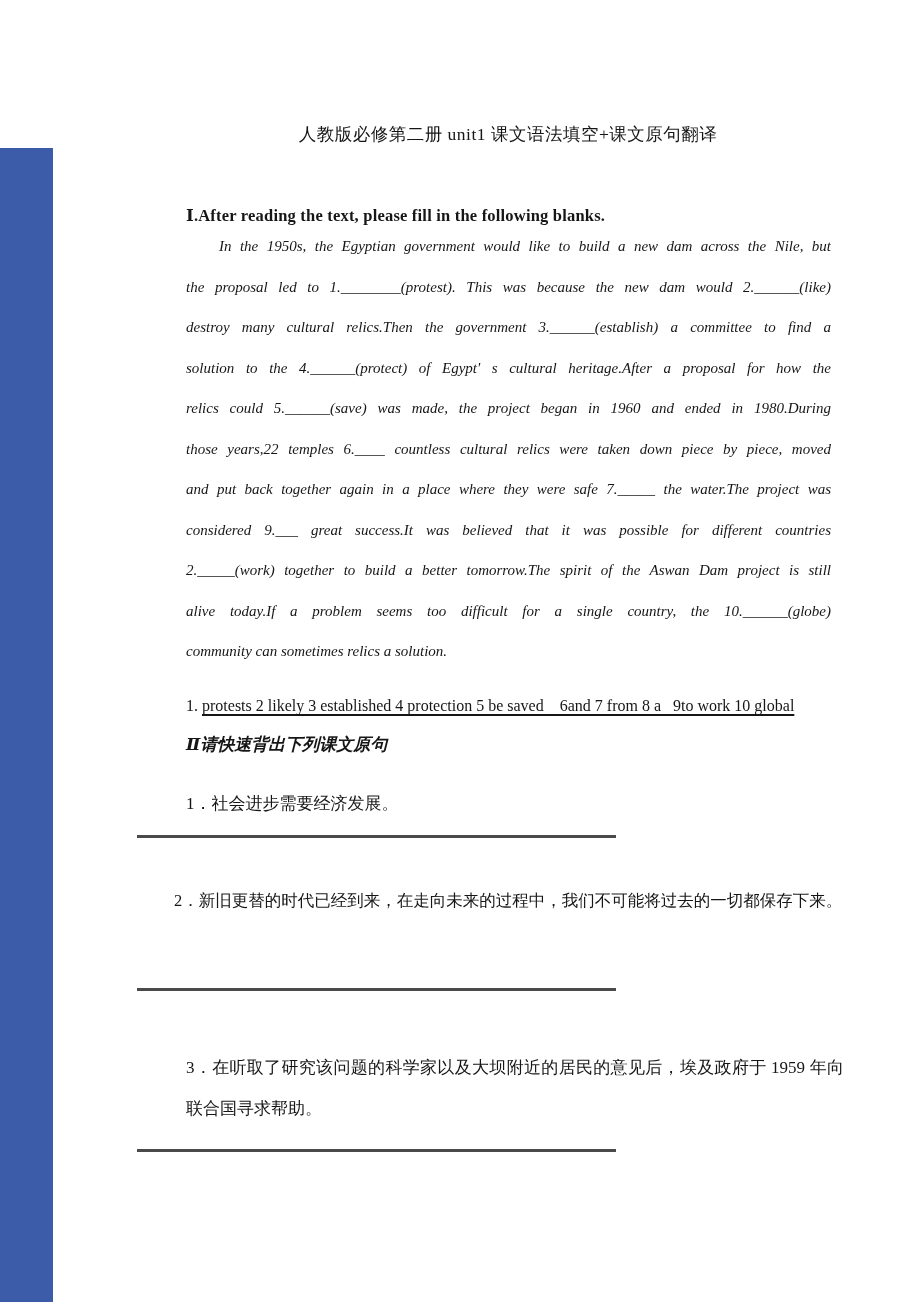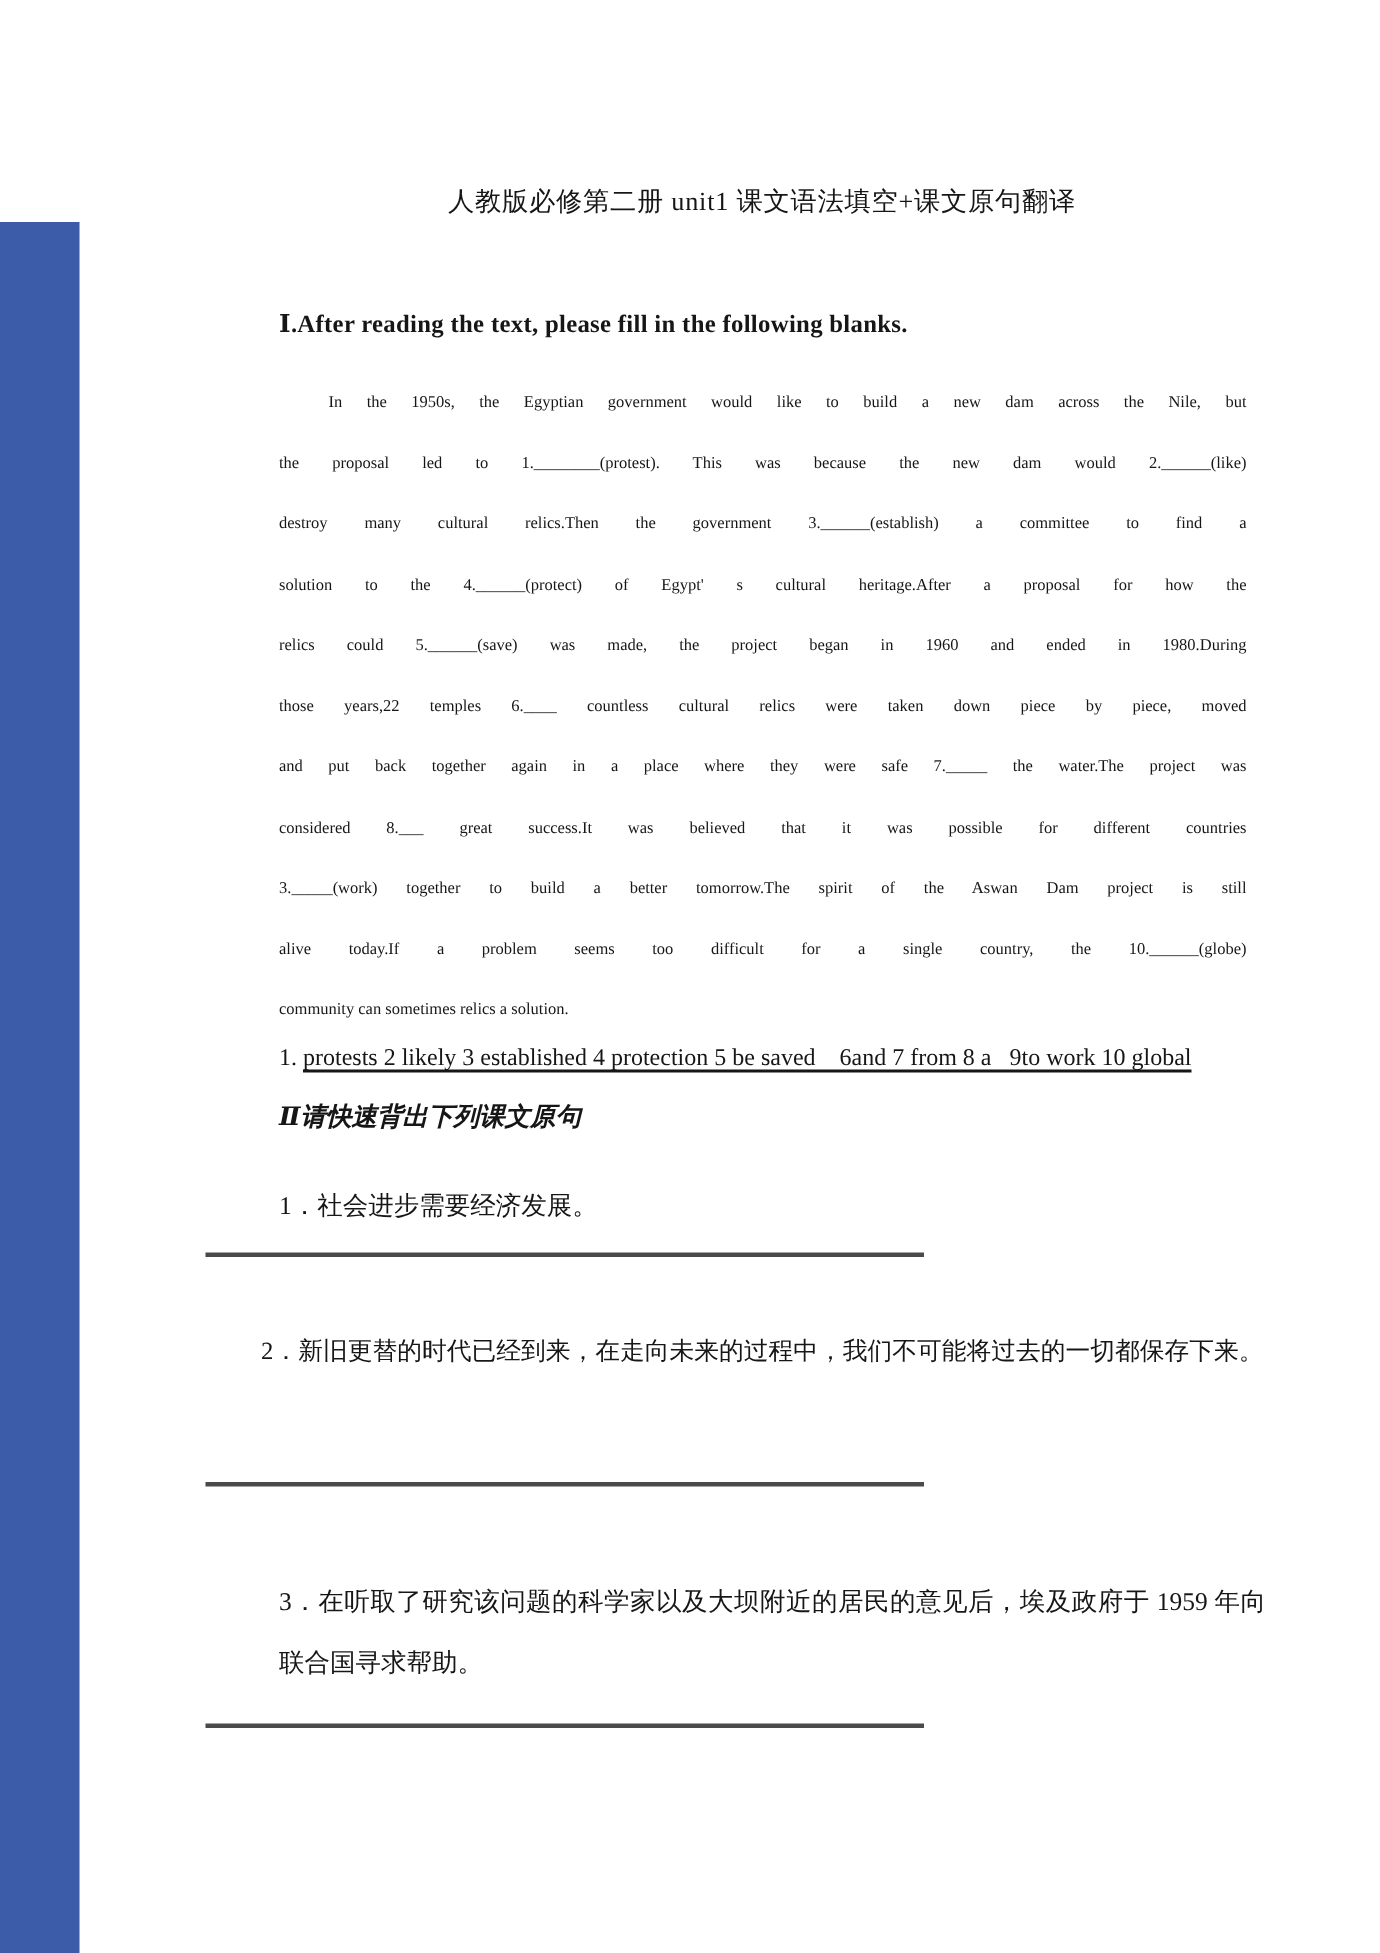--- a/index.html
+++ b/index.html
@@ -25,22 +25,23 @@
     letter-spacing:0.5px;
   }
 
   #section1-heading {
     left:138px; top:206px; width:660px;
     font-size:16.5px; font-weight:bold;
     letter-spacing:0.2px;
   }
 
   #cloze-paragraph {
-    left:138px; top:248px; width:645px;
-    font-size:11px;
+    left:138px; top:226px; width:645px;
+    font-size:15px;
+    font-style:italic;
   }
   .pline {
     line-height:40.5px; height:40.5px;
     text-align:justify;
     -moz-text-align-last:justify;
     text-align-last:justify;
     overflow:hidden;
     white-space:nowrap;
   }
   .pline.first { text-indent:33px; }
@@ -85,22 +86,22 @@
 <div class="abs" id="section1-heading">Ⅰ.After reading the text, please fill in the following blanks.</div>
 
 <div class="abs" id="cloze-paragraph">
   <div class="pline first">In the 1950s, the Egyptian government would like to build a new dam across the Nile, but</div>
   <div class="pline">the proposal led to 1.________(protest). This was because the new dam would 2.______(like)</div>
   <div class="pline">destroy many cultural relics.Then the government 3.______(establish) a committee to find a</div>
   <div class="pline">solution to the 4.______(protect) of Egypt' s cultural heritage.After a proposal for how the</div>
   <div class="pline">relics could 5.______(save) was made, the project began in 1960 and ended in 1980.During</div>
   <div class="pline">those years,22 temples 6.____ countless cultural relics were taken down piece by piece, moved</div>
   <div class="pline">and put back together again in a place where they were safe 7._____ the water.The project was</div>
-  <div class="pline">considered 8.___ great success.It was believed that it was possible for different countries</div>
-  <div class="pline">3._____(work) together to build a better tomorrow.The spirit of the Aswan Dam project is still</div>
+  <div class="pline">considered 9.___ great success.It was believed that it was possible for different countries</div>
+  <div class="pline">2._____(work) together to build a better tomorrow.The spirit of the Aswan Dam project is still</div>
   <div class="pline">alive today.If a problem seems too difficult for a single country, the 10.______(globe)</div>
   <div class="pline last">community can sometimes relics a solution.</div>
 </div>
 
 <div class="abs" id="answers-line"><span>1. </span><span class="underlined">protests 2 likely 3 established 4 protection 5 be saved    6and 7 from 8 a   9to work 10 global</span></div>
 
 <div class="abs" id="section2-heading">Ⅱ请快速背出下列课文原句</div>
 
 <div class="abs cn-item" id="sentence-item-1">1．社会进步需要经济发展。</div>
 <div class="abs blank-rule" id="translation-blank-1"></div>

